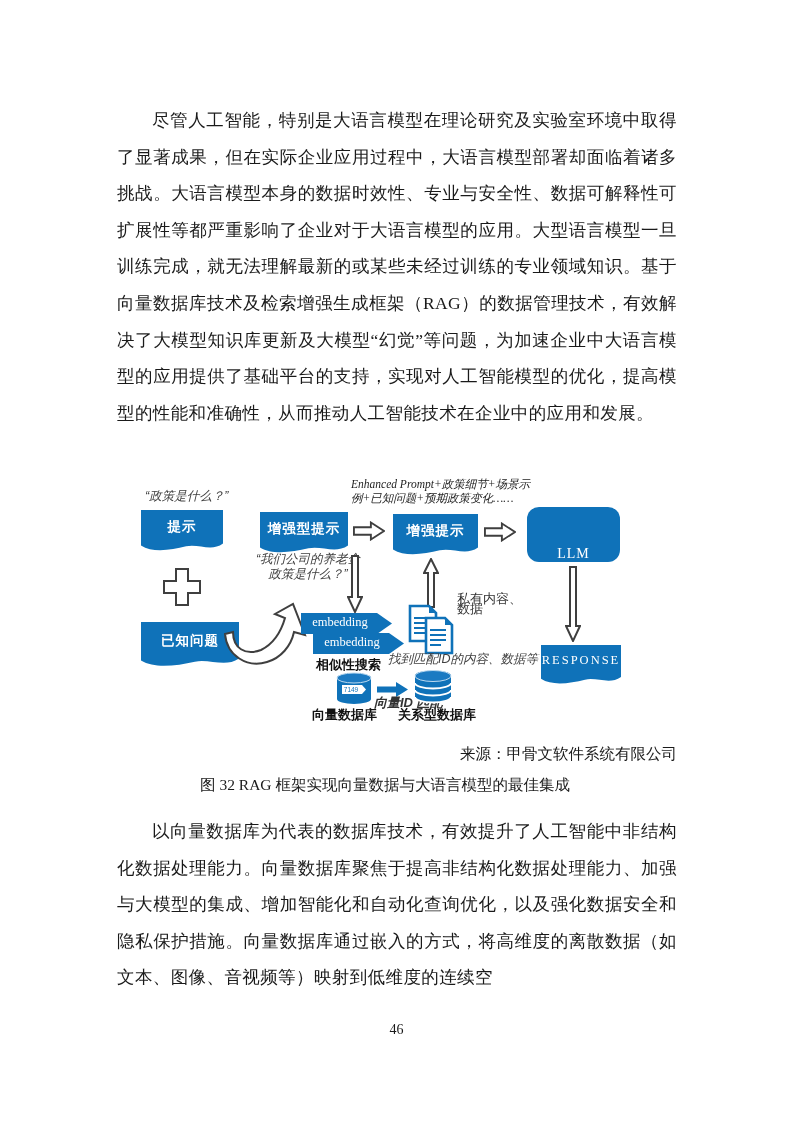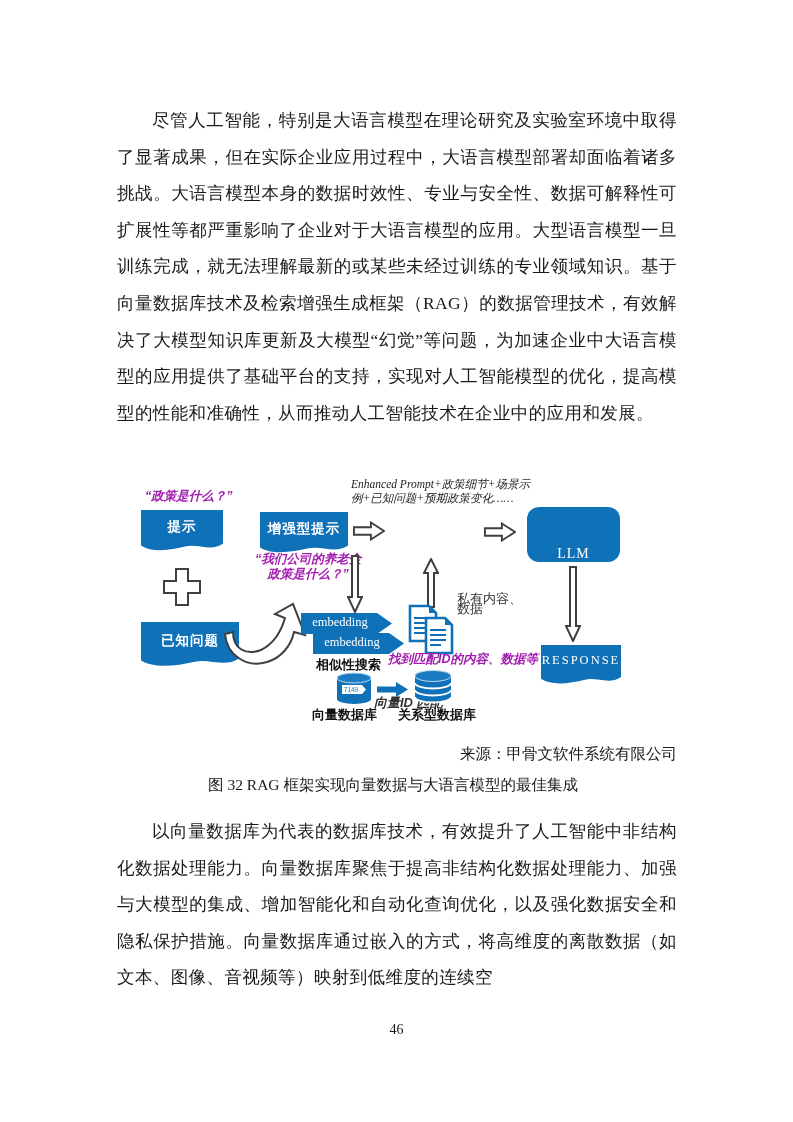--- a/index.html
+++ b/index.html
@@ -18,42 +18,42 @@
     line-height:36.6px;
     text-align:justify;
     text-indent:2em;
     letter-spacing:0.4px;
   }
   .source-line{
     position:absolute;left:117px;top:744px;width:560px;
     text-align:right;font-size:15.5px;
   }
   .fig-caption{
-    position:absolute;left:113px;top:775px;width:560px;
+    position:absolute;left:105px;top:775px;width:560px;
     text-align:center;font-size:15.5px;
   }
   .page-number{
     position:absolute;left:0;top:1022px;width:793px;
     text-align:center;font-size:14px;
   }
   
   .diagram{position:absolute;left:125px;top:476px;width:558px;height:266px;}
   .dg{position:absolute;}
   .wavebox svg{position:absolute;left:0;top:0;width:100%;height:100%;}
   .wavebox span{
     position:absolute;left:0;right:0;top:8px;text-align:center;
     color:#fff;font-family:"Liberation Sans","DejaVu Sans",sans-serif;
     font-weight:bold;font-size:13.5px;letter-spacing:1px;
   }
   .wavebox.serif span{font-family:"Liberation Serif","DejaVu Serif",serif;font-weight:normal;font-size:12.5px;letter-spacing:2px;}
   .blue-fill{fill:var(--blue,#0f72b9);}
   .hollow{fill:#ffffff;stroke:#3f3f3f;stroke-width:2;stroke-linejoin:miter;}
   .quote{
     font-family:"Liberation Sans","DejaVu Sans",sans-serif;
-    font-weight:bold;font-style:italic;font-size:12.5px;color:#a21caf;
+    font-weight:normal;font-style:italic;font-size:12.5px;color:#404040;
   }
   .dlabel{
     font-family:"Liberation Sans","DejaVu Sans",sans-serif;
     font-weight:bold;font-size:13px;color:#111;white-space:nowrap;
   }
   .annotation{
     font-family:"Liberation Serif","DejaVu Serif",serif;
     font-style:italic;font-size:11.5px;line-height:13.5px;color:#222;white-space:nowrap;
   }
   .tiny{
@@ -133,20 +133,26 @@
       <svg viewBox="0 0 16 58" width="16" height="58">
         <polygon class="hollow" points="5,1 11,1 11,42 15,42 8,57 1,42 5,42"></polygon>
       </svg>
     </div>
 
     <div class="dg annotation" style="left:226px;top:2px;">
       <div>Enhanced Prompt+政策细节+场景示</div>
       <div>例+已知问题+预期政策变化……</div>
     </div>
 
+    <div class="dg wavebox" style="left:268px;top:38px;width:85px;height:44px;">
+      <svg viewBox="0 0 100 46" preserveAspectRatio="none">
+        <path class="blue-fill" d="M0,0 H100 V35 C86,44 70,35 55,38 C36,42 14,45 0,37 Z"></path>
+      </svg>
+      <span>增强提示</span>
+    </div>
 
     <div class="dg" style="left:359px;top:46px;width:32px;height:20px;">
       <svg viewBox="0 0 34 20" width="32" height="20">
         <polygon class="hollow" points="1,6 19,6 19,1 33,10 19,19 19,14 1,14"></polygon>
       </svg>
     </div>
 
     <div class="dg llm-box" style="left:402px;top:31px;width:93px;height:55px;">
       <span>LLM</span>
     </div>

